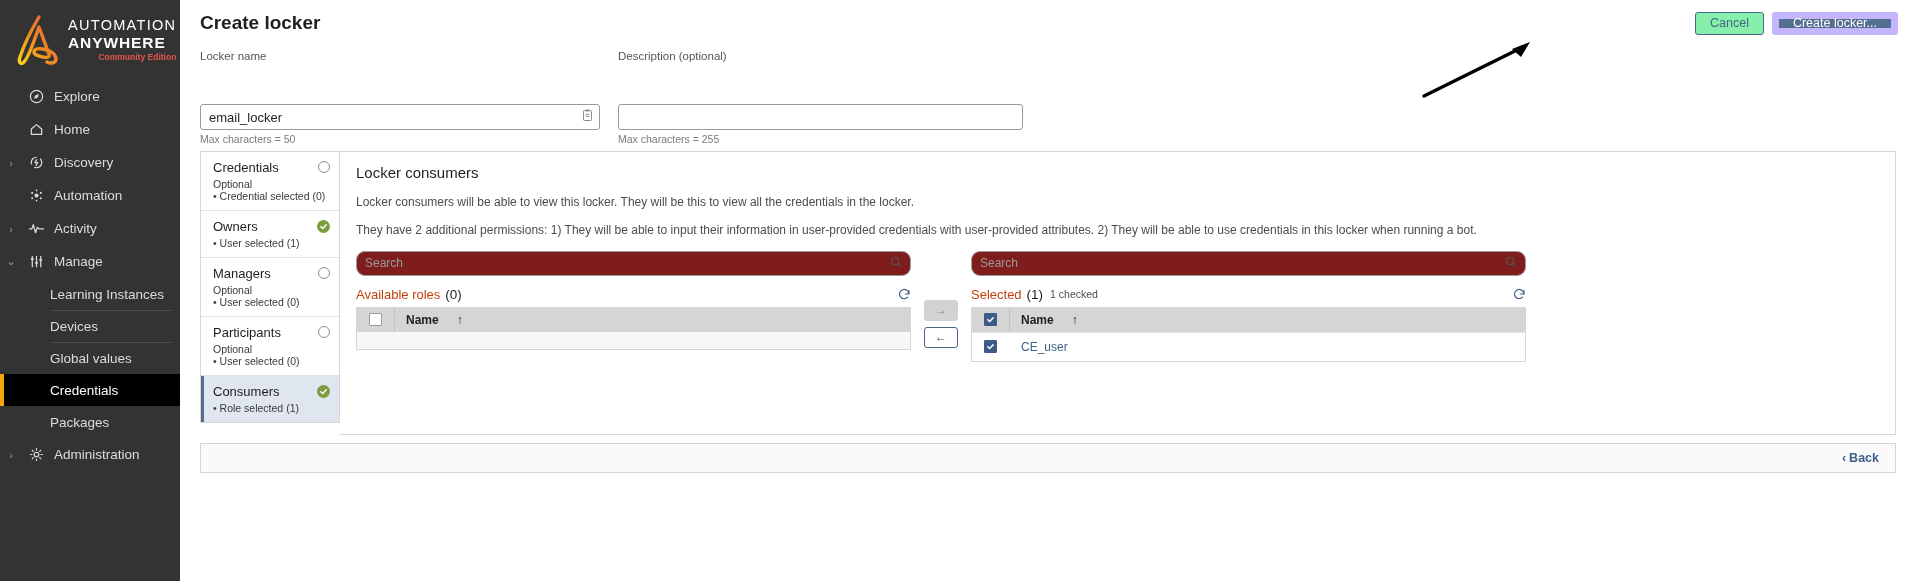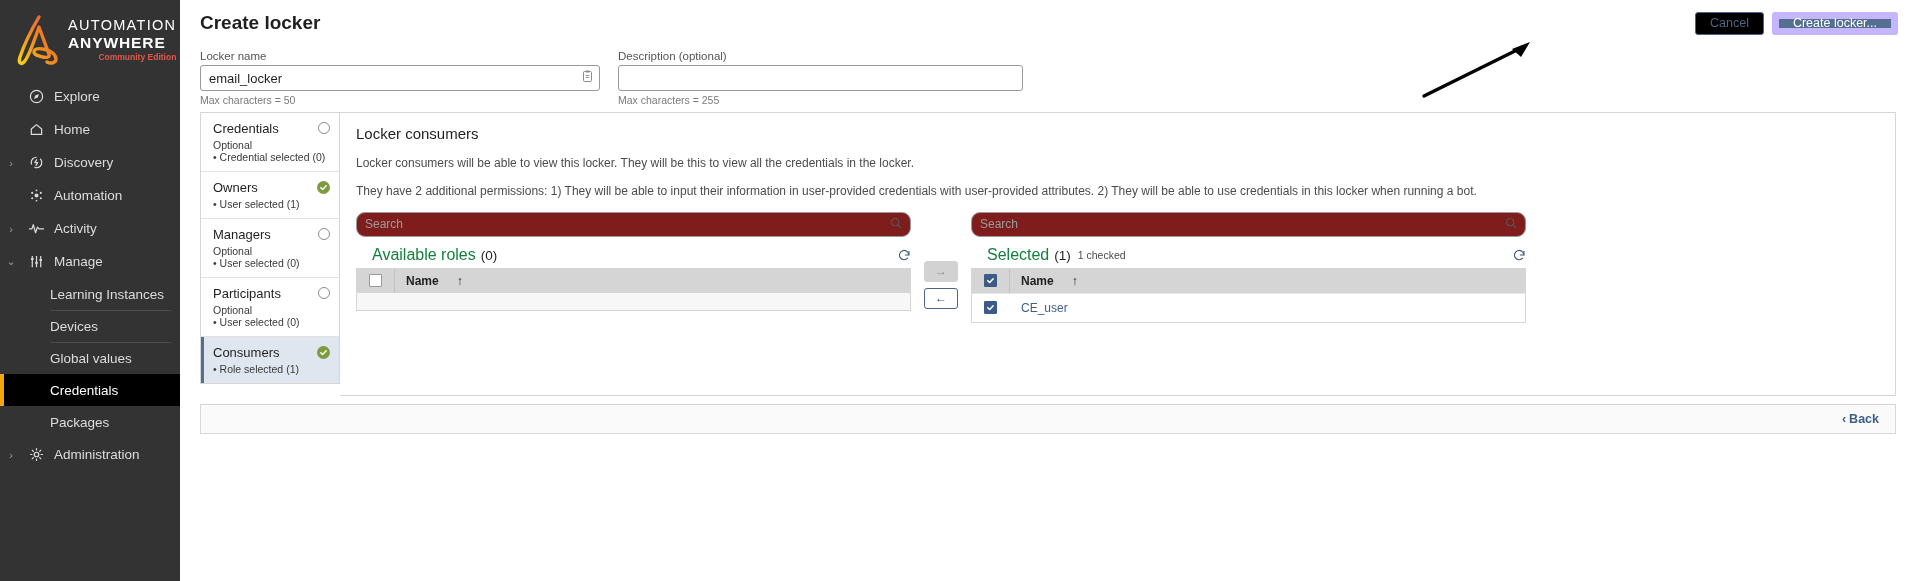--- a/index.html
+++ b/index.html
@@ -50,32 +50,32 @@
 
   
   .main { flex: 1; height: 581px; background: #ffffff; position: relative; display: flex; flex-direction: column; }
   .topbar { height: 46px; display: flex; align-items: center; padding: 0 18px 0 20px; position: relative; }
   .page-title { font-size: 19px; color: #1f1f1f; font-weight: 700; }
   .topbar-actions { margin-left: auto; display: flex; gap: 8px; align-items: center; }
   .btn {
     height: 23px; padding: 0 14px; font-size: 12.5px; border-radius: 3px;
     display: flex; align-items: center; justify-content: center; cursor: pointer; font-family: inherit;
   }
-  .btn-secondary { background: #000000; color: #4a6585; border: 1px solid #4a6585; }
+  .btn-secondary { background: #86efac; color: #4a6585; border: 1px solid #4a6585; }
   .btn-primary { background: #546f8f; color: #ffffff; border: 7px solid #c4b5fd; }
 
   
   .form-row { display: flex; padding: 4px 20px 0 20px; gap: 18px; }
   .field { display: flex; flex-direction: column; }
   .field.locker { width: 400px; }
   .field.desc { width: 405px; }
   .field-label { font-size: 11.5px; color: #555; margin-bottom: 3px; }
   .input-box {
     height: 26px; border: 1px solid #9a9a9a; border-radius: 3px; background: #fff;
-    display: flex; align-items: center; padding: 0 6px 0 8px;
+    display: flex; align-items: center; padding: 0 6px 0 8px; margin-top: 39px;
   }
   .input-val { font-size: 13px; color: #1f1f1f; flex: 1; }
   .input-hint { font-size: 10.5px; color: #7a7a7a; margin-top: 3px; }
 
   
   .content-area { display: flex; padding: 6px 20px 0 20px; gap: 0; align-items: flex-start; }
   .steps {
     width: 140px; min-width: 140px; border: 1px solid #d6d6d6; background: #fff;
   }
   .step {
@@ -103,21 +103,21 @@
   .tcol { display: flex; flex-direction: column; }
   .tcol.left { width: 555px; }
   .tcol.right { width: 555px; }
   .tmid { width: 60px; display: flex; flex-direction: column; align-items: center; padding-top: 49px; gap: 6px; }
   .searchbox {
     height: 25px; border: 1px solid #9a9a9a; border-radius: 9px;
     display: flex; align-items: center; padding: 0 8px; background: #7f1d1d;
   }
   .searchbox .ph { font-size: 12px; color: #9b9b9b; flex: 1; }
   .list-head { display: flex; align-items: center; height: 31px; padding-top: 6px; }
-  .list-title { font-size: 16px; color: #15803d; margin-left: 16px; }
+  .list-title { font-size: 13px; color: #c2410c; }
   .list-count { font-size: 13.5px; color: #1f1f1f; margin-left: 5px; }
   .list-checked { font-size: 10.5px; color: #4c4c4c; margin-left: 7px; }
   .refresh { margin-left: auto; cursor: pointer; color: #3d5a80; display: flex; }
 
   .tbl { border: 1px solid #d6d6d6; }
   .tbl-head { display: flex; align-items: center; height: 24px; background: #d5d5d5; padding: 0 0 0 12px; }
   .tbl-row { display: flex; align-items: center; height: 17px; background: #f7f7f7; padding: 0 0 0 12px; }
   .tbl-row.tall { height: 29px; background: #ffffff; border-top: 1px solid #e6e6e6; }
   .cb {
     width: 13px; height: 13px; border: 1px solid #9a9a9a; background: #fff; border-radius: 1px;

